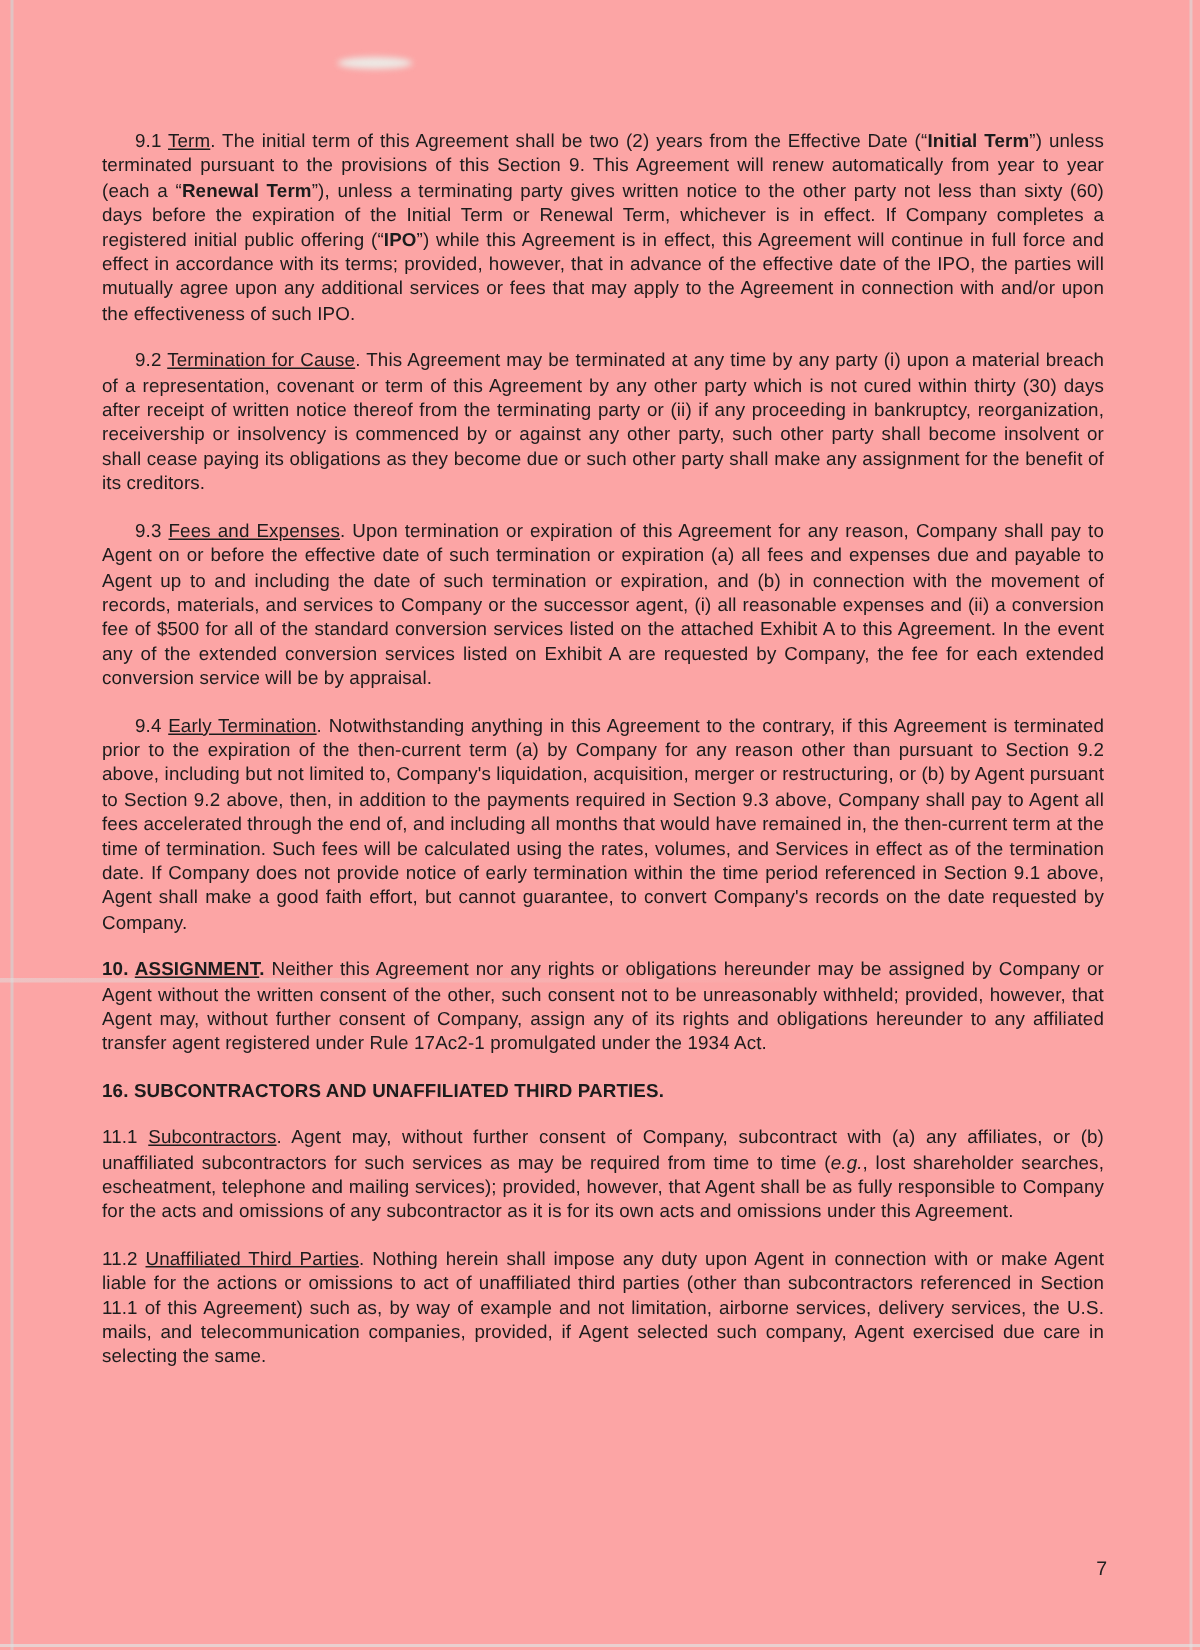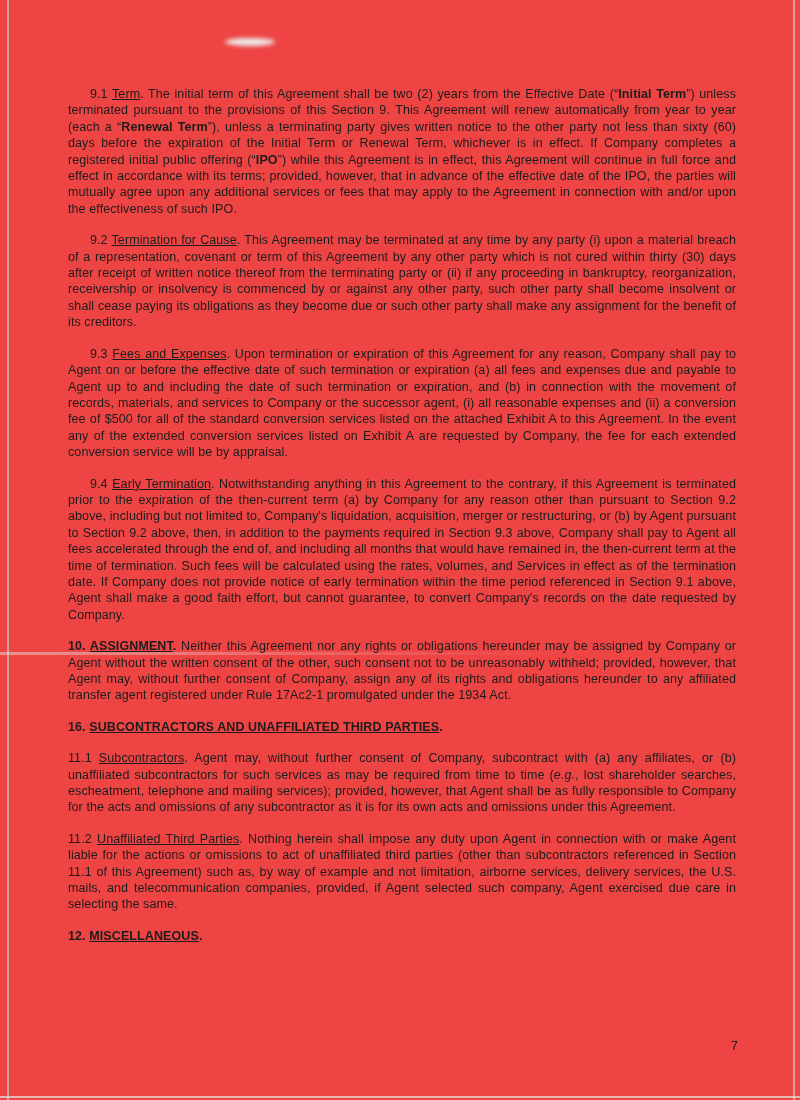--- a/index.html
+++ b/index.html
@@ -4,21 +4,21 @@
 <style>
   html, body {
     margin: 0;
     padding: 0;
     background: #ffffff;
   }
   .page {
     position: relative;
     width: 800px;
     height: 1100px;
-    background: #ef4444;
+    background: #fca5a5;
     overflow: hidden;
     font-family: "Liberation Sans", sans-serif;
     color: #1c1c1c;
   }
   
   .edge-left {
     position: absolute; left: 7px; top: 0; width: 2px; height: 1100px;
     background: #d2d2d2; opacity: .65;
   }
   .edge-right {
@@ -70,20 +70,19 @@
   <div class="edge-bottom"></div>
   <div class="smudge-top"></div>
   <div class="streak-mid"></div>
 
   <div class="content">
       <div class="para indent"><span>9.1 </span><span style="text-decoration: underline;">Term</span><span>.  The initial term of this Agreement shall be two (2) years from the Effective Date (“</span><span style="font-weight: bold;">Initial Term</span><span>”) unless terminated pursuant to the provisions of this Section 9.  This Agreement will renew automatically from year to year (each a “</span><span style="font-weight: bold;">Renewal Term</span><span>”), unless a terminating party gives written notice to the other party not less than sixty (60) days before the expiration of the Initial Term or Renewal Term, whichever is in effect.  If Company completes a registered initial public offering (“</span><span style="font-weight: bold;">IPO</span><span>”) while this Agreement is in effect, this Agreement will continue in full force and effect in accordance with its terms; provided, however, that in advance of the effective date of the IPO, the parties will mutually agree upon any additional services or fees that may apply to the Agreement in connection with and/or upon the effectiveness of such IPO.</span></div>
       <div class="para indent"><span>9.2 </span><span style="text-decoration: underline;">Termination for Cause</span><span>.  This Agreement may be terminated at any time by any party (i) upon a material breach of a representation, covenant or term of this Agreement by any other party which is not cured within thirty (30) days after receipt of written notice thereof from the terminating party or (ii) if any proceeding in bankruptcy, reorganization, receivership or insolvency is commenced by or against any other party, such other party shall become insolvent or shall cease paying its obligations as they become due or such other party shall make any assignment for the benefit of its creditors.</span></div>
       <div class="para indent"><span>9.3 </span><span style="text-decoration: underline;">Fees and Expenses</span><span>.  Upon termination or expiration of this Agreement for any reason, Company shall pay to Agent on or before the effective date of such termination or expiration (a) all fees and expenses due and payable to Agent up to and including the date of such termination or expiration, and (b) in connection with the movement of records, materials, and services to Company or the successor agent, (i) all reasonable expenses and (ii) a conversion fee of $500 for all of the standard conversion services listed on the attached Exhibit A to this Agreement.  In the event any of the extended conversion services listed on Exhibit A are requested by Company, the fee for each extended conversion service will be by appraisal.</span></div>
       <div class="para indent"><span>9.4 </span><span style="text-decoration: underline;">Early Termination</span><span>.  Notwithstanding anything in this Agreement to the contrary, if this Agreement is terminated prior to the expiration of the then-current term (a) by Company for any reason other than pursuant to Section 9.2 above, including but not limited to, Company's liquidation, acquisition, merger or restructuring, or (b) by Agent pursuant to Section 9.2 above, then, in addition to the payments required in Section 9.3 above, Company shall pay to Agent all fees accelerated through the end of, and including all months that would have remained in, the then-current term at the time of termination.  Such fees will be calculated using the rates, volumes, and Services in effect as of the termination date.  If Company does not provide notice of early termination within the time period referenced in Section 9.1 above, Agent shall make a good faith effort, but cannot guarantee, to convert Company's records on the date requested by Company.</span></div>
       <div class="para"><span style="font-weight: bold;">10.  </span><span style="font-weight: bold; text-decoration: underline;">ASSIGNMENT</span><span style="font-weight: bold;">.</span><span>  Neither this Agreement nor any rights or obligations hereunder may be assigned by Company or Agent without the written consent of the other, such consent not to be unreasonably withheld; provided, however, that Agent may, without further consent of Company, assign any of its rights and obligations hereunder to any affiliated transfer agent registered under Rule 17Ac2-1 promulgated under the 1934 Act.</span></div>
-      <div class="para heading"><span style="font-weight: bold;">16. </span><span style="font-weight: bold; text-decoration: underline;">SUBCONTRACTORS AND UNAFFILIATED THIRD PARTIES</span><span style="font-weight: bold;">.</span></div>
+      <div class="para heading"><span style="font-weight: bold;">16. </span><span style="font-weight: bold; ">SUBCONTRACTORS AND UNAFFILIATED THIRD PARTIES</span><span style="font-weight: bold;">.</span></div>
       <div class="para"><span>11.1 </span><span style="text-decoration: underline;">Subcontractors</span><span>.  Agent may, without further consent of Company, subcontract with (a) any affiliates, or (b) unaffiliated subcontractors for such services as may be required from time to time (</span><span style="font-style: italic;">e.g.</span><span>, lost shareholder searches, escheatment, telephone and mailing services); provided, however, that Agent shall be as fully responsible to Company for the acts and omissions of any subcontractor as it is for its own acts and omissions under this Agreement.</span></div>
       <div class="para"><span>11.2 </span><span style="text-decoration: underline;">Unaffiliated Third Parties</span><span>.  Nothing herein shall impose any duty upon Agent in connection with or make Agent liable for the actions or omissions to act of unaffiliated third parties (other than subcontractors referenced in Section 11.1 of this Agreement) such as, by way of example and not limitation, airborne services, delivery services, the U.S. mails, and telecommunication companies, provided, if Agent selected such company, Agent exercised due care in selecting the same.</span></div>
-      <div class="para heading"><span style="font-weight: bold;">12. </span><span style="font-weight: bold; text-decoration: underline;">MISCELLANEOUS</span><span style="font-weight: bold;">.</span></div>
     </div>
 
   <div class="page-number">7</div>
 </div>
 
 </body></html>

